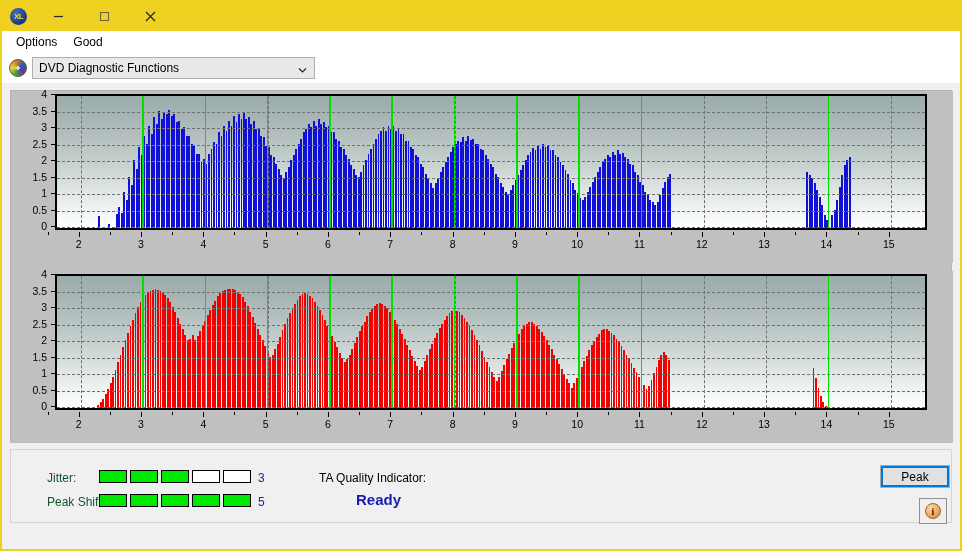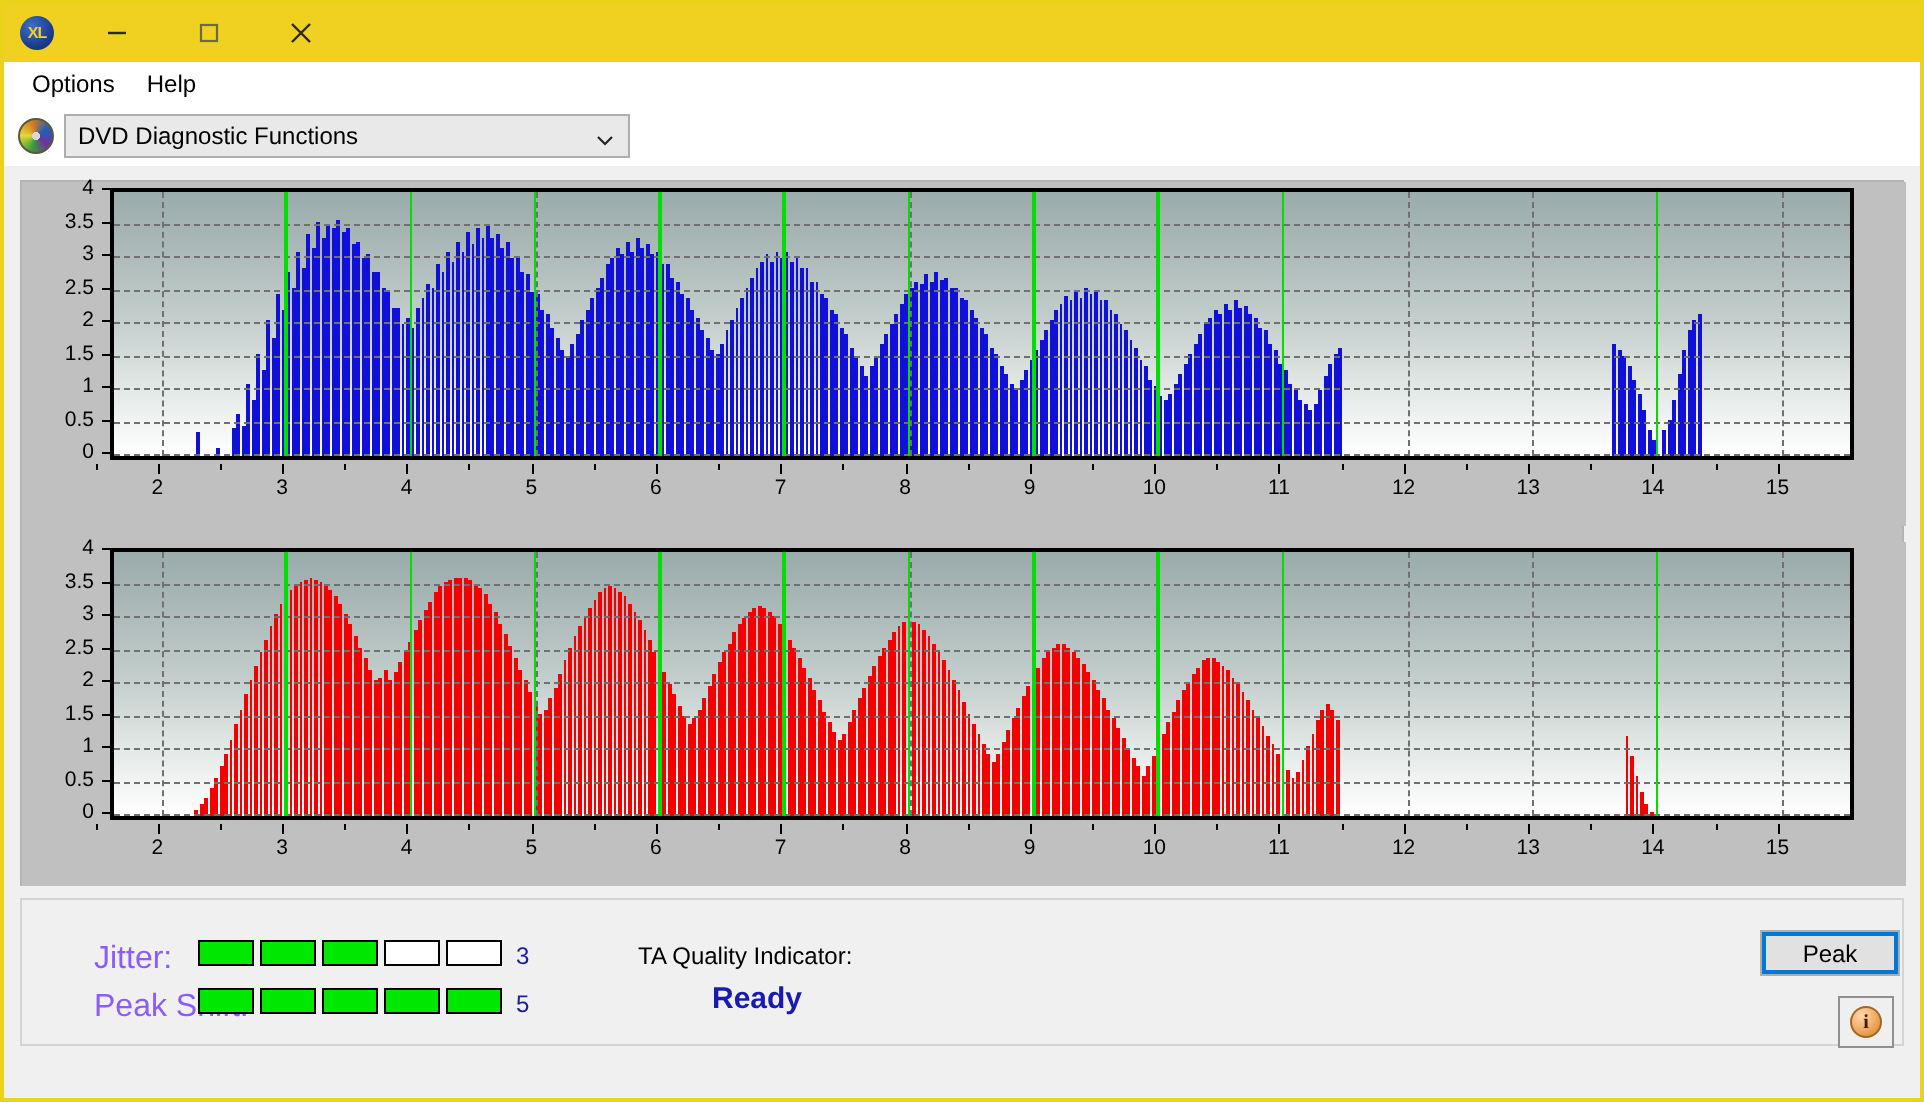--- a/index.html
+++ b/index.html
@@ -164,21 +164,21 @@
   }
 
   
   .bottom-panel {
     position: absolute; left: 8px; top: 447px;
     width: 942px; height: 74px;
     background: #f0f0f0;
     border: 1px solid #d4d4d4;
   }
   .field-label {
-    position: absolute; font-size: 16px; color: #8b5cf6;
+    position: absolute; font-size: 12px; color: #14532d;
   }
   #jitter-label { left: 36px; top: 21px; }
   #peakshift-label { left: 36px; top: 45px; }
 
   .meter { position: absolute; display: flex; gap: 3px; }
   #jitter-meter { left: 88px; top: 20px; }
   #peakshift-meter { left: 88px; top: 44px; }
   .seg {
     width: 28px; height: 13px;
     border: 1px solid #000;
@@ -260,21 +260,21 @@
         <svg width="11" height="11" viewBox="0 0 11 11">
             <line x1="1" y1="1" x2="10" y2="10" stroke="#2a2a20" stroke-width="1.2"></line>
             <line x1="10" y1="1" x2="1" y2="10" stroke="#2a2a20" stroke-width="1.2"></line>
           </svg>
       </div>
     </div>
   </div>
 
   <div class="menubar">
     <div class="menu-item">Options</div>
-    <div class="menu-item">Help</div>
+    <div class="menu-item">Good</div>
   </div>
 
   <div class="toolbar">
     <div class="disc-icon"></div>
     <div class="combo" id="combo-function">
       <span>DVD Diagnostic Functions</span>
       <span class="caret">
         <svg width="9" height="9" viewBox="0 0 9 9">
             <polyline points="1,3 4.5,6.5 8,3" fill="none" stroke="#222" stroke-width="1.1"></polyline>
           </svg>

